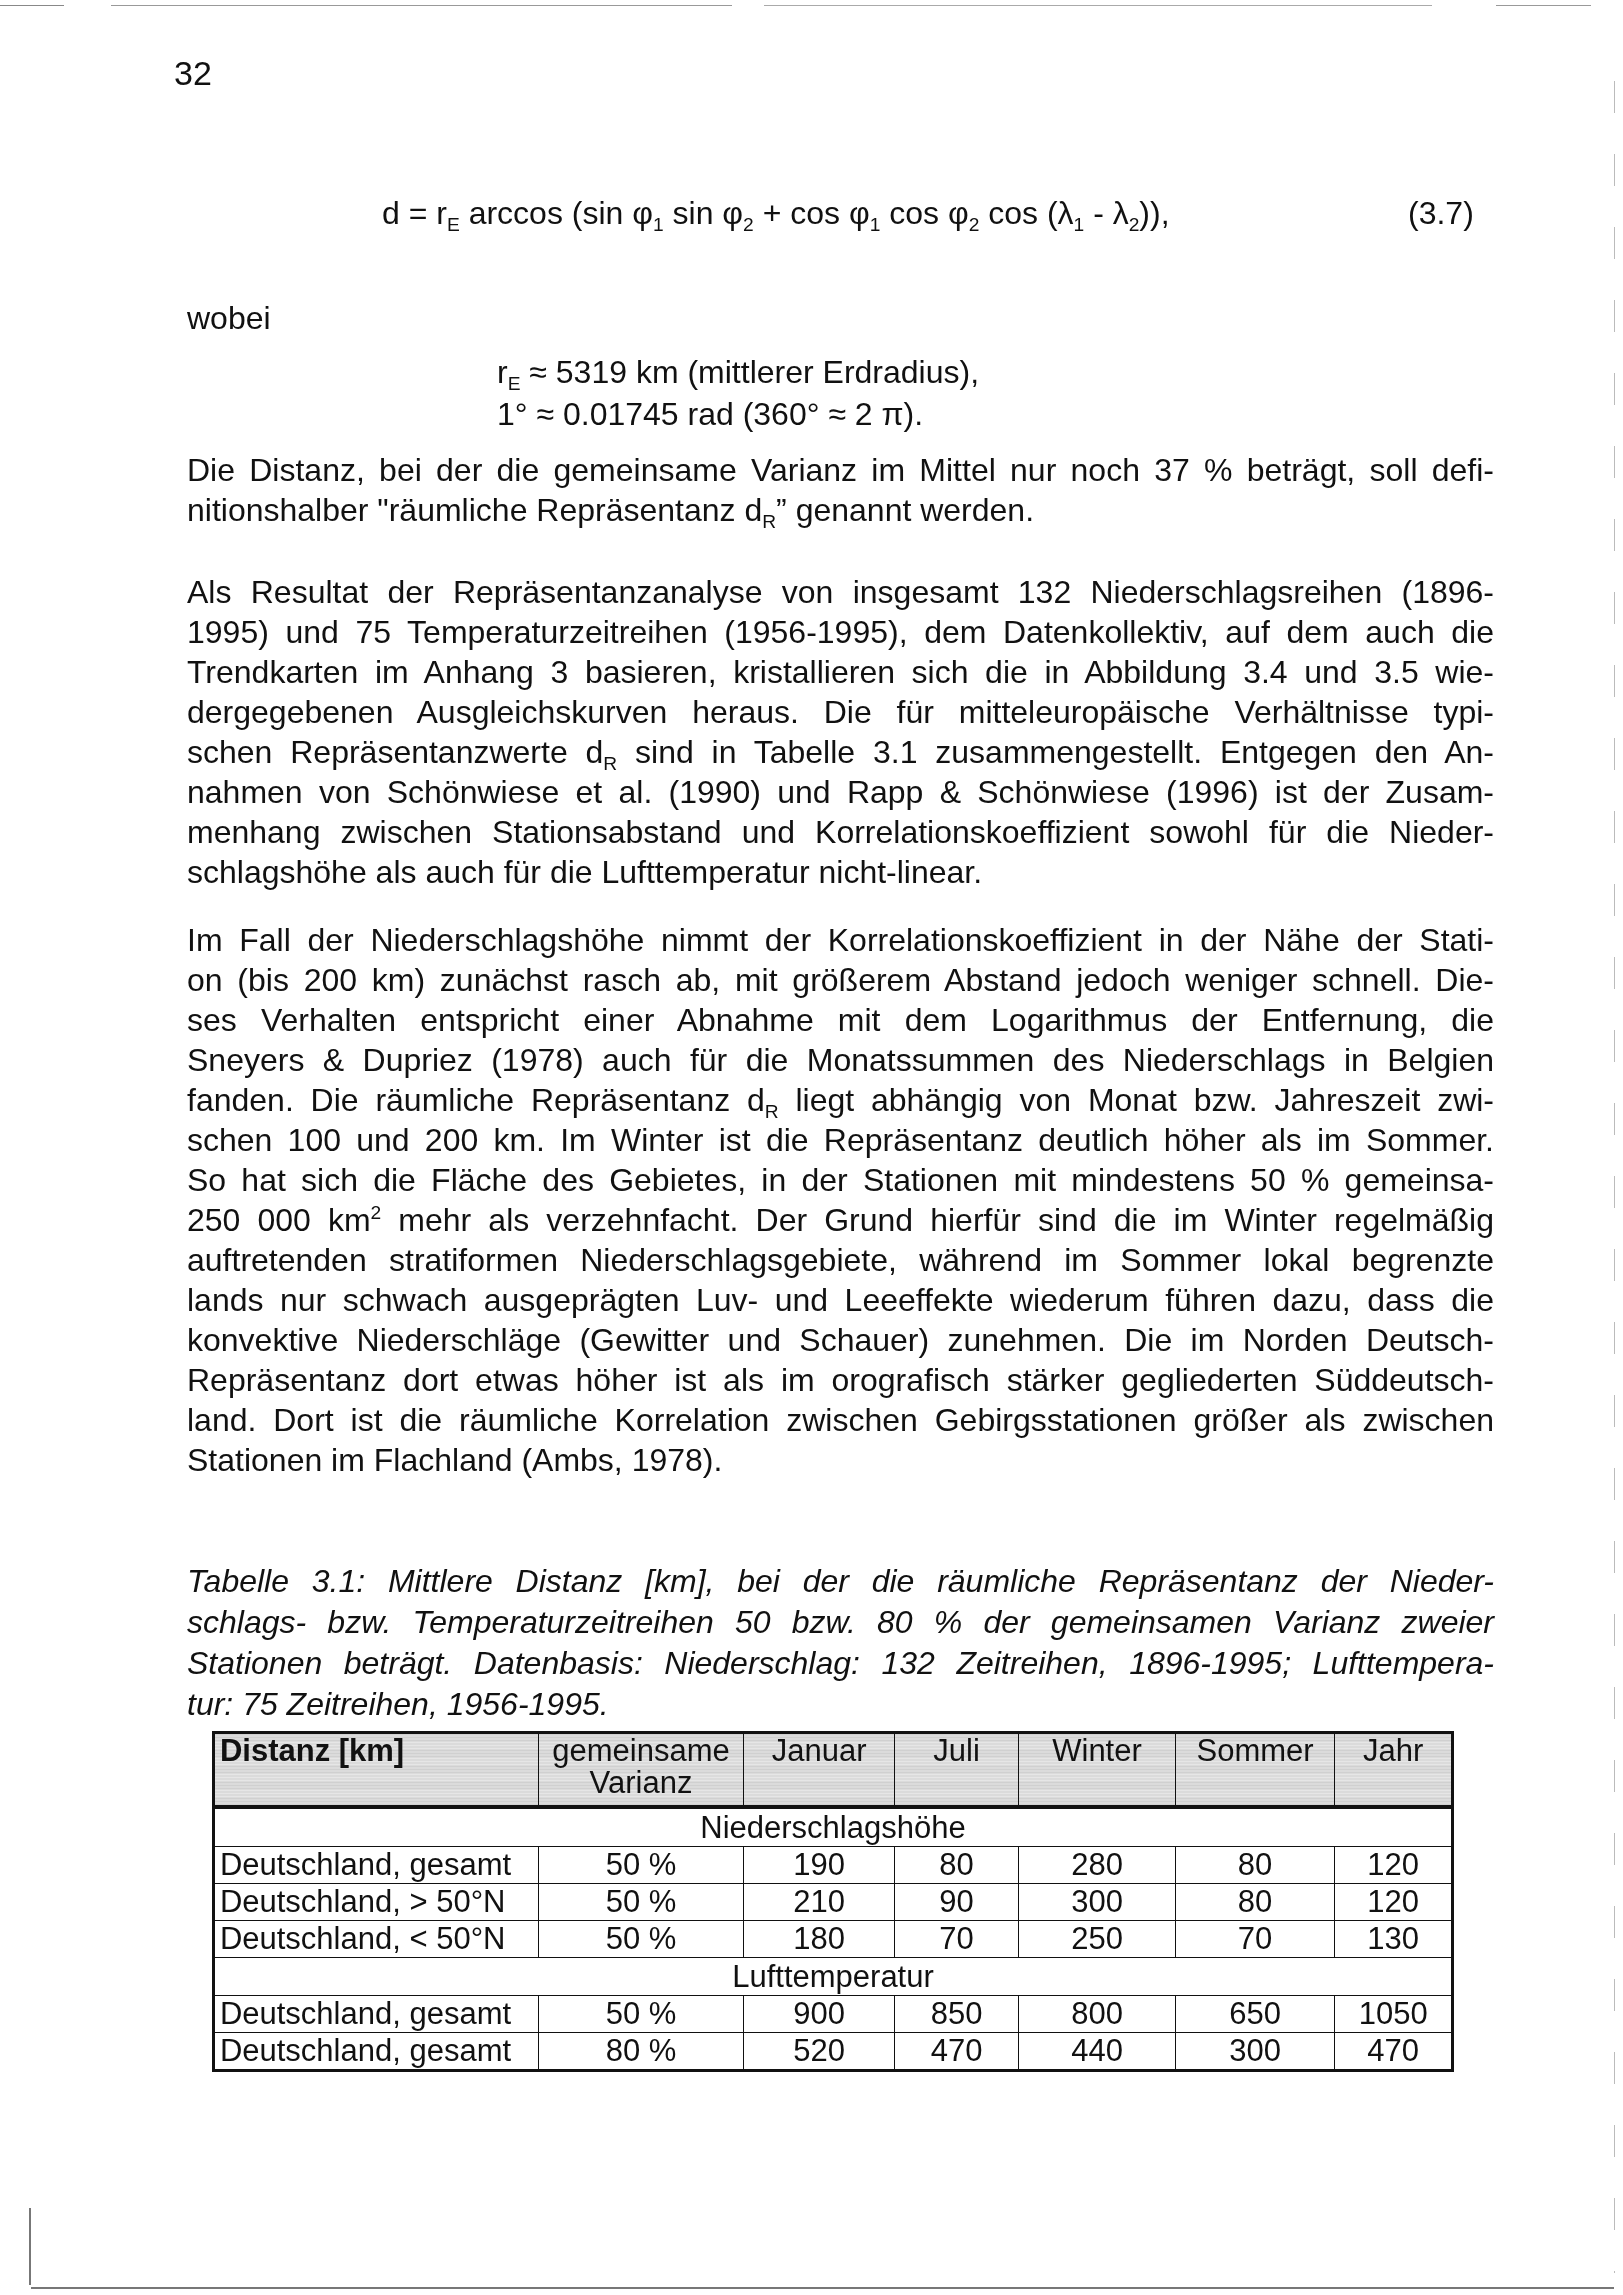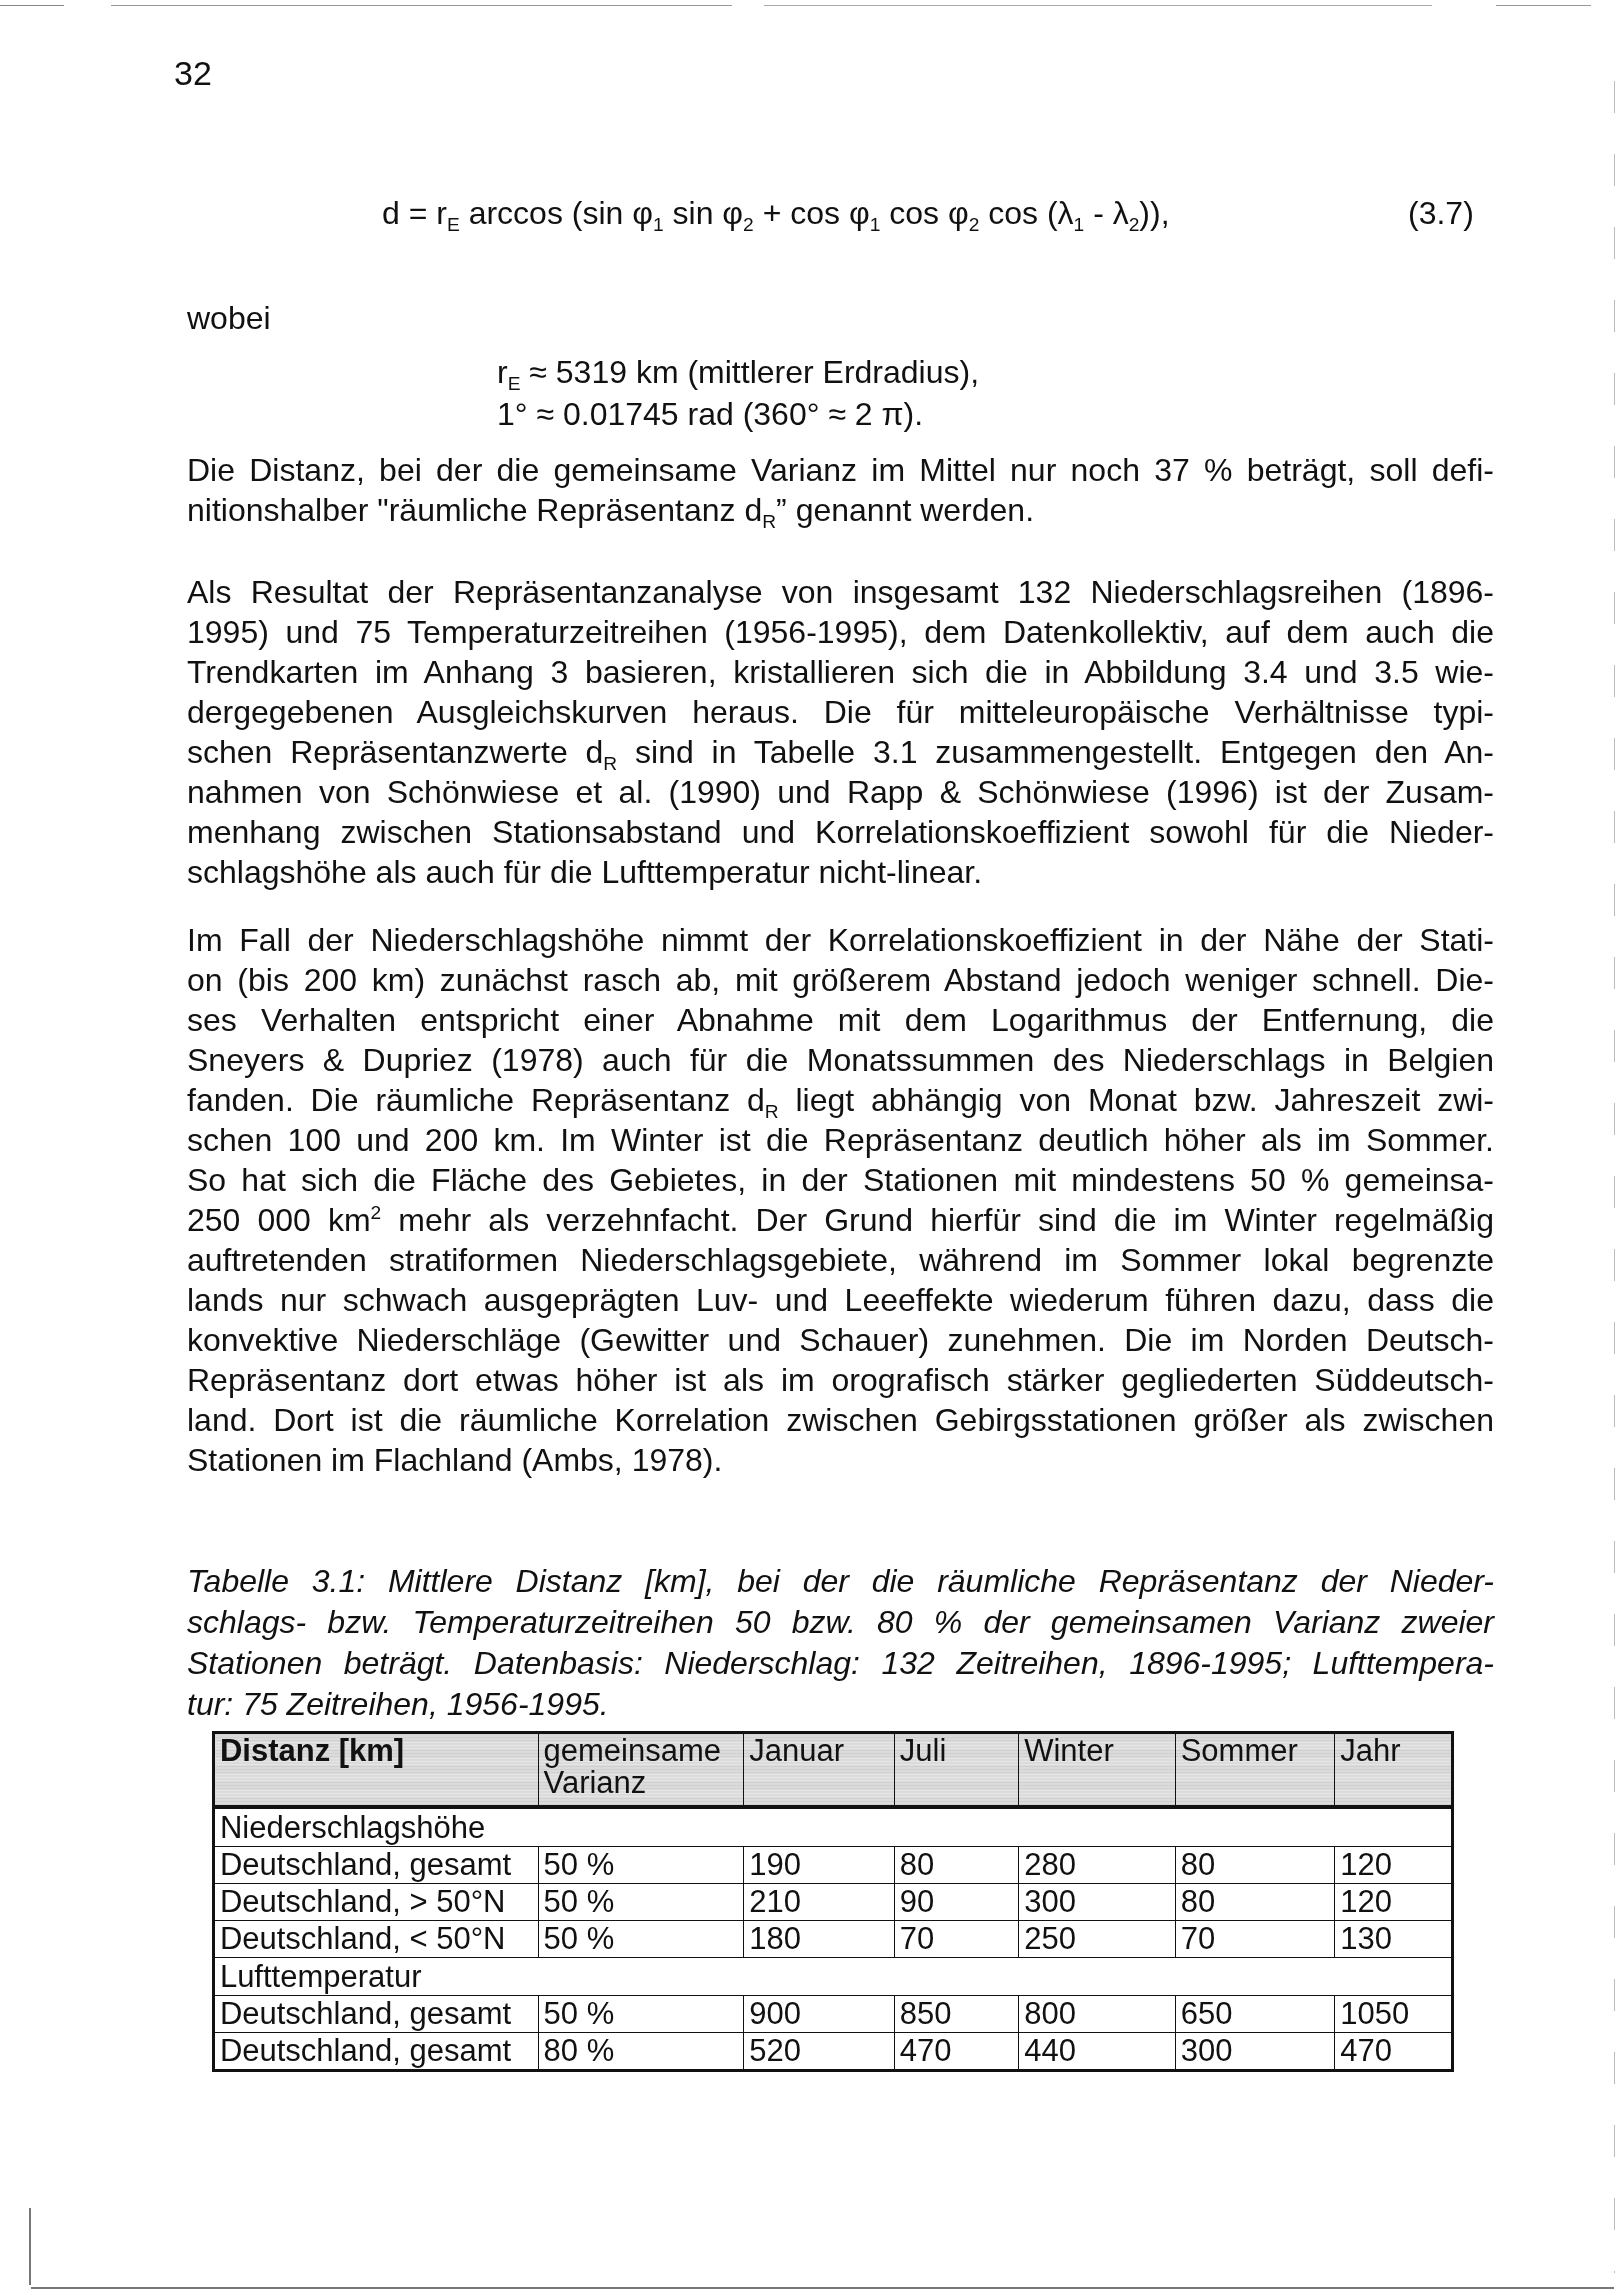--- a/index.html
+++ b/index.html
@@ -26,21 +26,21 @@
   .p1 { top: 450px; }
   .p2 { top: 572px; }
   .p3 { top: 920px; }
   .caption { position: absolute; left: 187px; top: 1561px; width: 1307px; font-size: 32px;
              line-height: 41px; font-style: italic; }
   .caption span.line { display: block; text-align-last: justify; white-space: nowrap; }
   .caption span.line.last { text-align-last: left; }
   table.data { position: absolute; left: 212px; top: 1731px; width: 1242px; border-collapse: collapse;
                font-size: 31px; border: 3.2px solid #111; }
   table.data td, table.data th { border: 1.6px solid #111; padding: 0 4.9px; height: 36px; line-height: 36px;
-               text-align: left; font-weight: normal; }
+               text-align: center; font-weight: normal; }
   table.data th { background: repeating-linear-gradient(0deg,#d0d0d0 0 1.6px,#e6e6e6 1.6px 3.2px);
                   vertical-align: top; line-height: 32px; padding-top: 1px; height: 70px; }
   table.data th.first { text-align: left; font-weight: bold; }
   table.data tr.header { border-bottom: 4px solid #111; }
   table.data td.rowlabel { text-align: left; white-space: nowrap; }
   table.data td.section { height: 37px; }
   .col0 { width: 313px; } .col1 { width: 195px; } .col2 { width: 140px; margin-top: 36px; } .col3 { width: 114px; }
   .col4 { width: 146px; } .col5 { width: 149px; } .col6 { width: 106px; }
 </style>
 </head>

